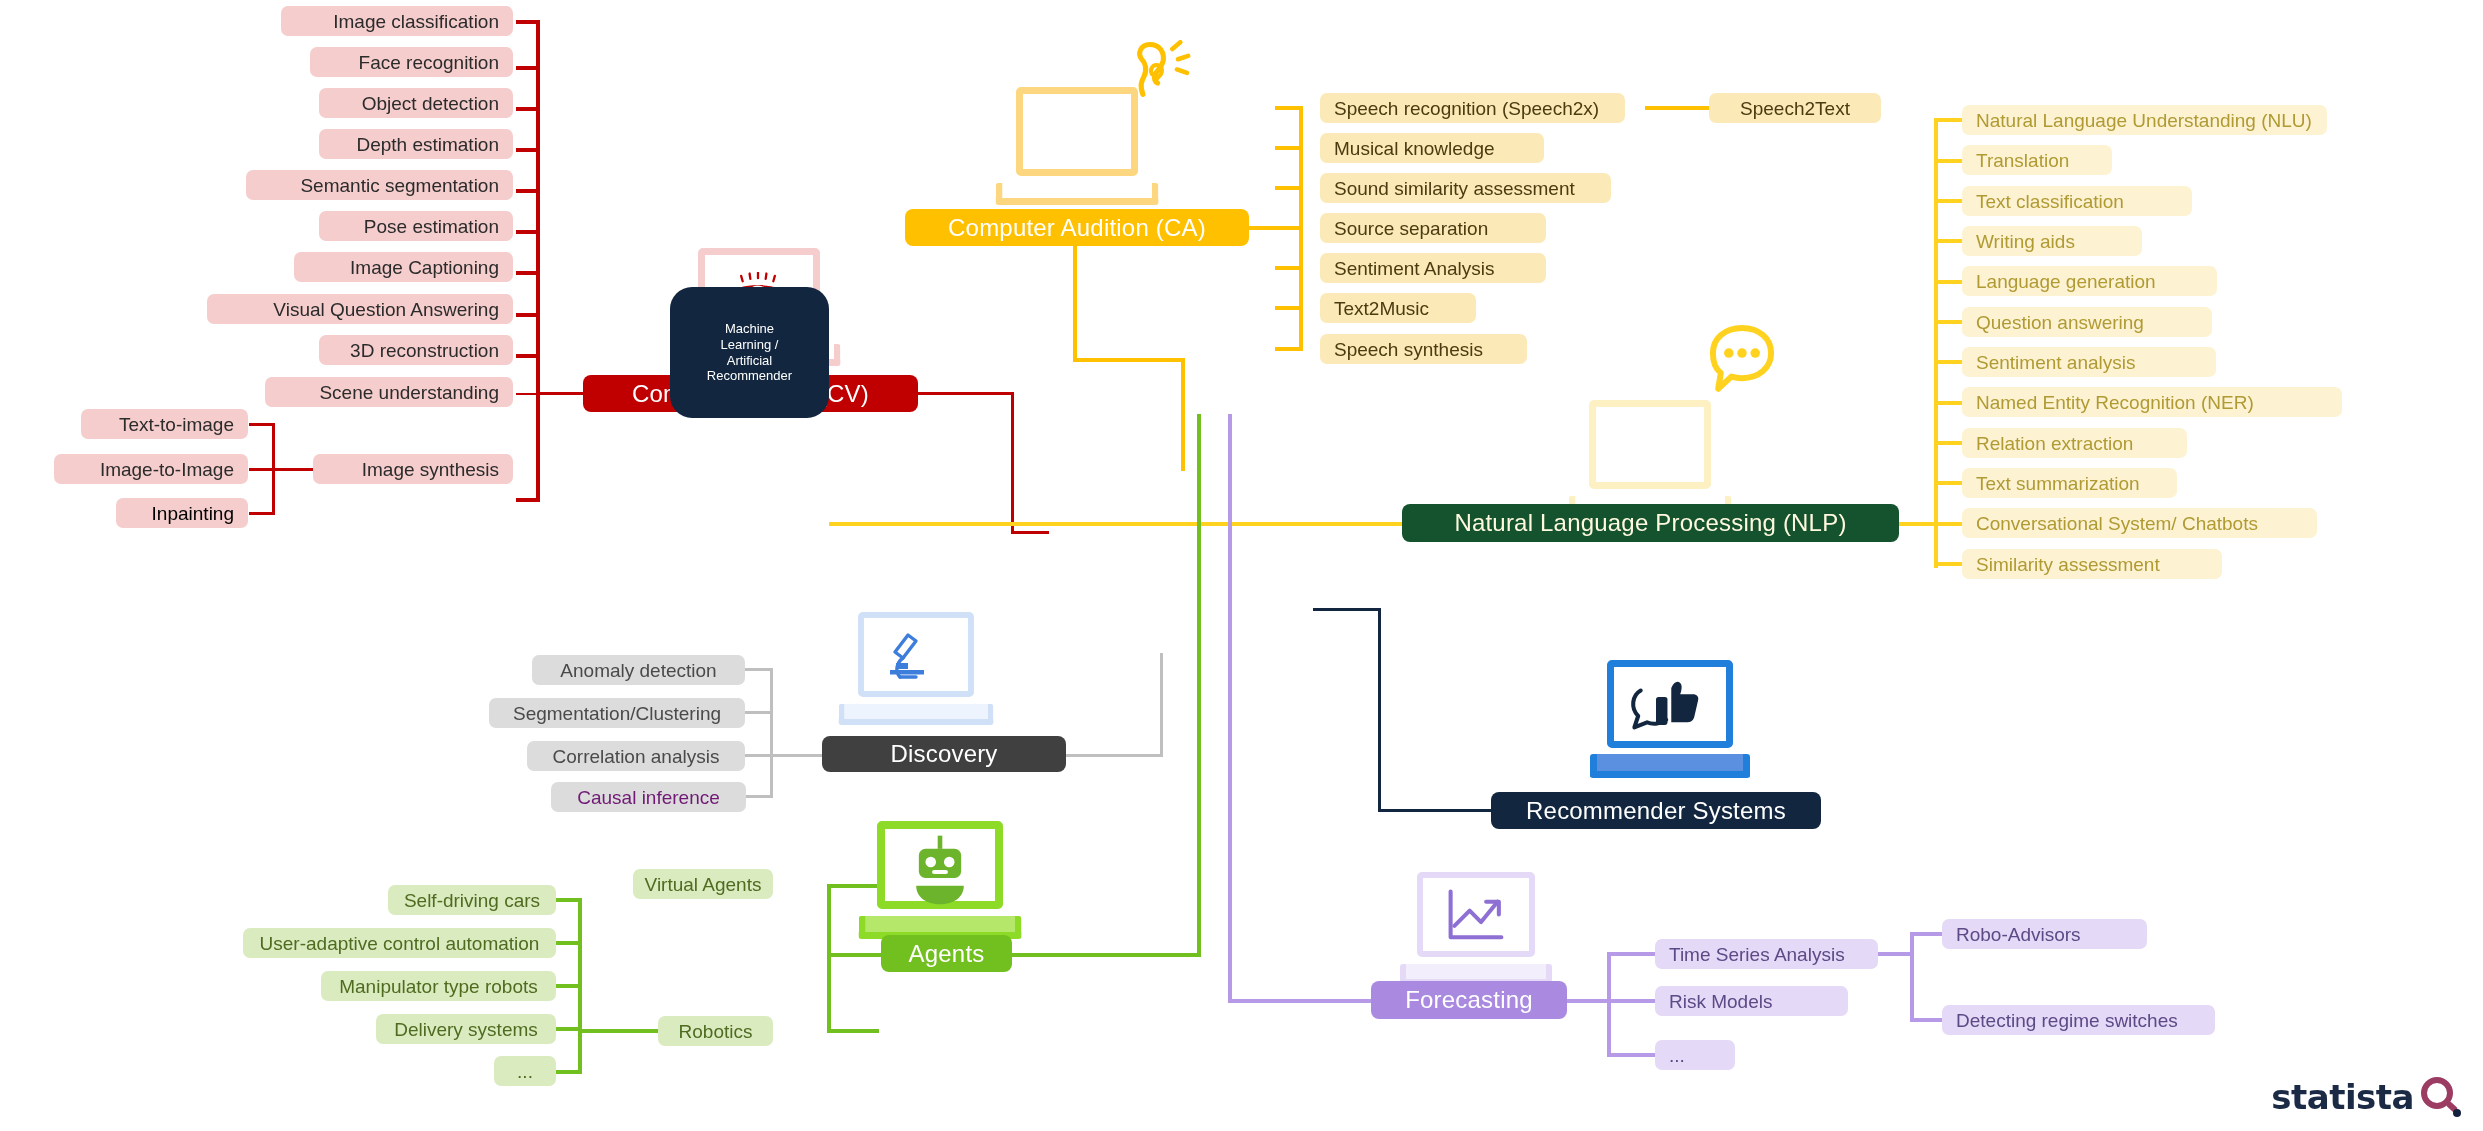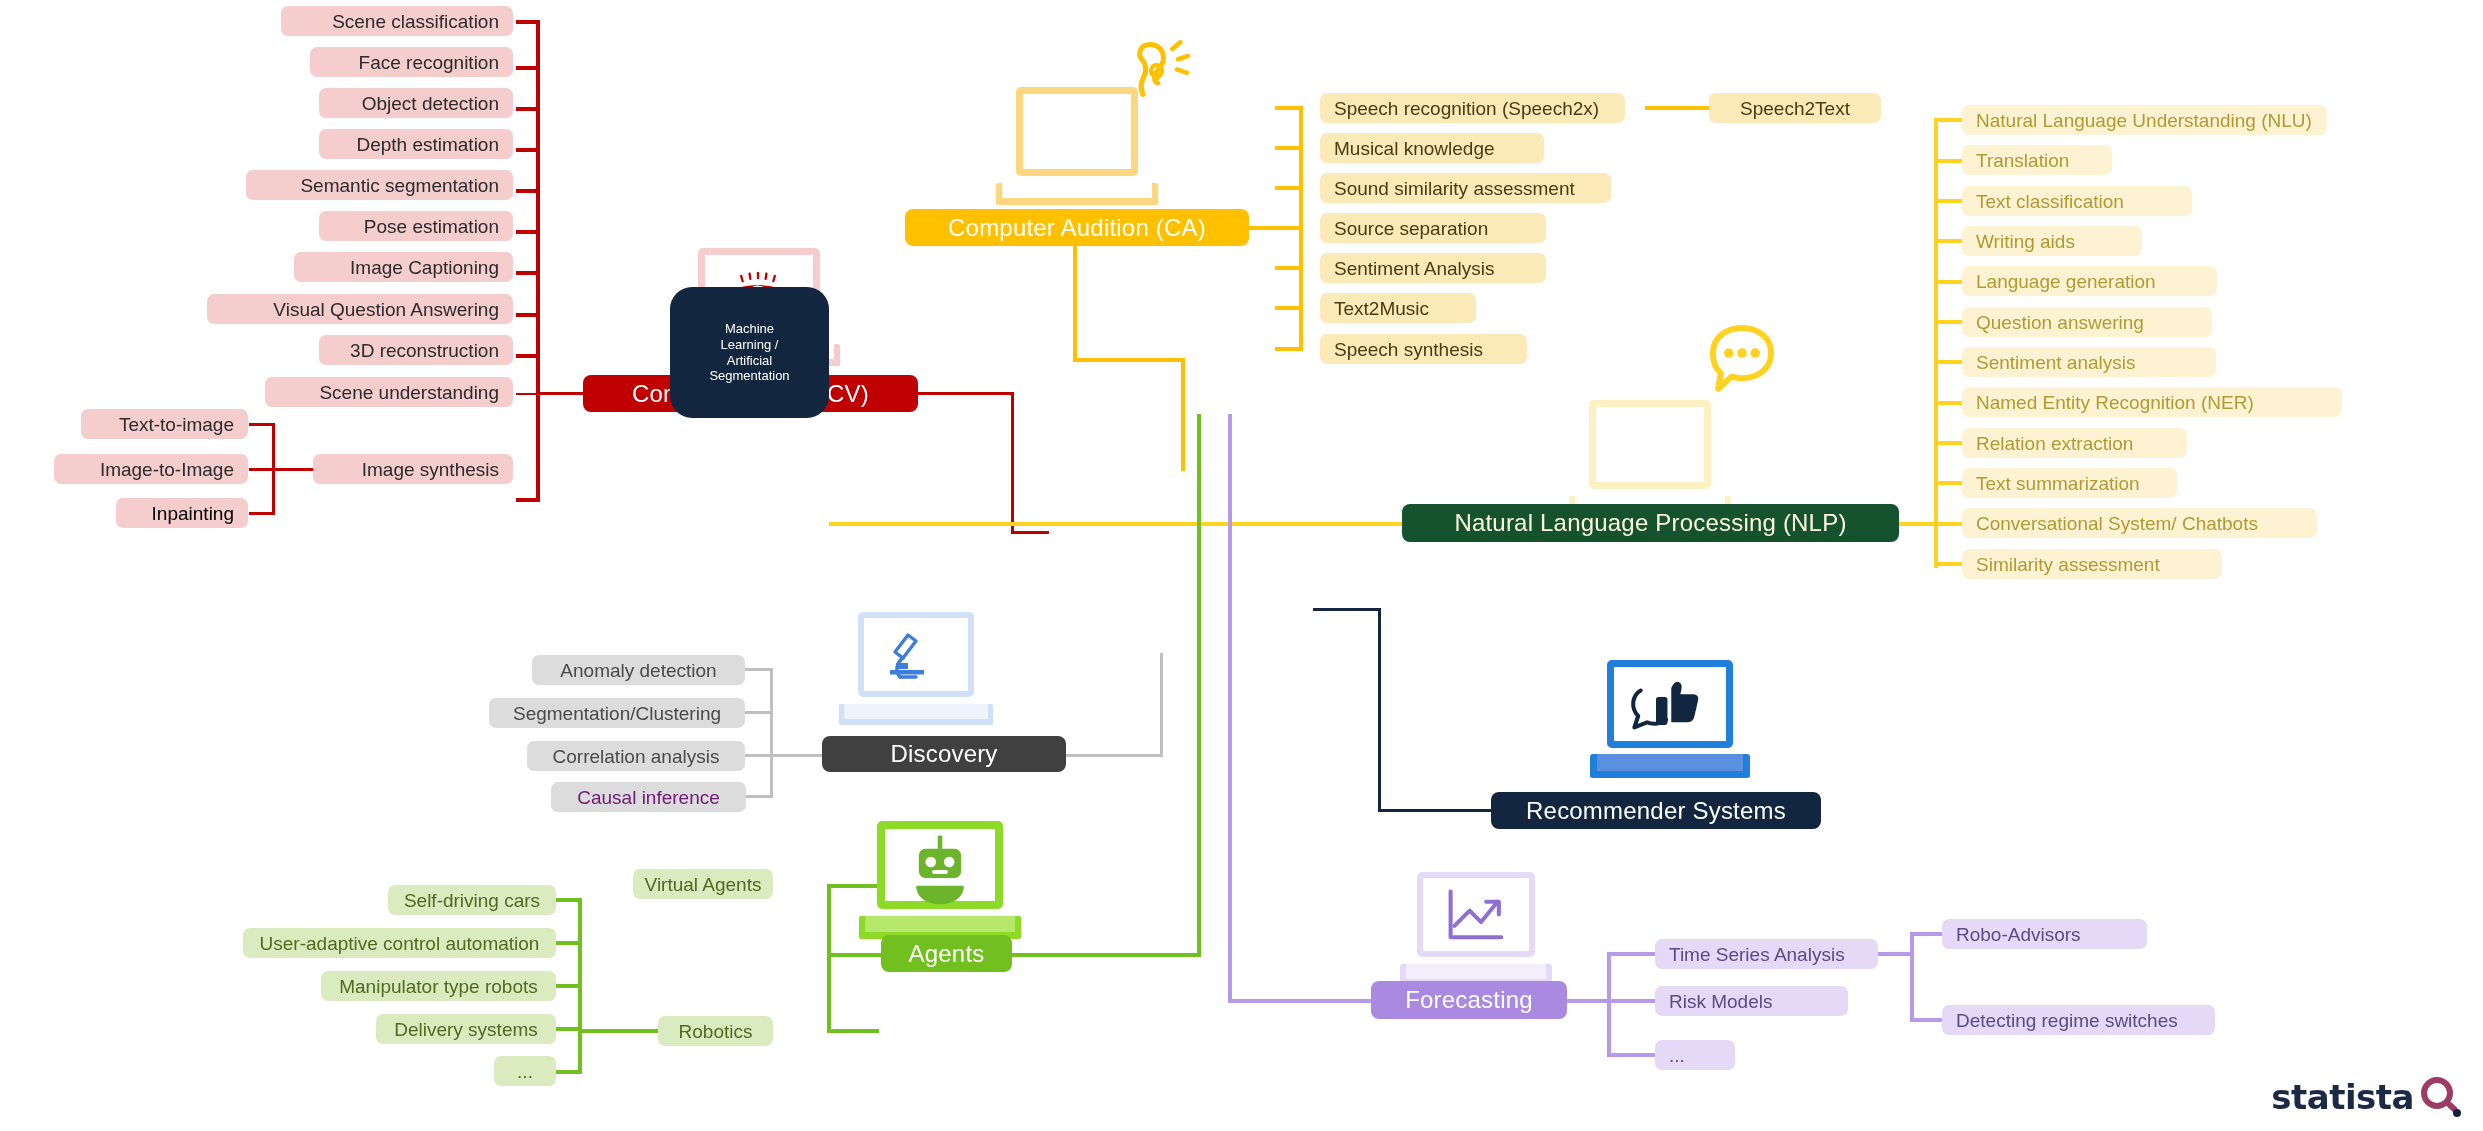--- a/index.html
+++ b/index.html
@@ -78,21 +78,21 @@
   <div class="ln" style="left:918px;top:392px;width:96px;height:3px;background:#c00000;"></div>
   <div class="ln" style="left:1011px;top:392px;width:3px;height:141px;background:#c00000;"></div>
   <div class="ln" style="left:1011px;top:531px;width:38px;height:3px;background:#c00000;"></div>
 
   <div class="ln" style="left:272px;top:423px;width:3px;height:92px;background:#c00000;"></div>
   <div class="ln" style="left:249px;top:423px;width:26px;height:3px;background:#c00000;"></div>
   <div class="ln" style="left:249px;top:468px;width:26px;height:3px;background:#c00000;"></div>
   <div class="ln" style="left:249px;top:512px;width:26px;height:3px;background:#c00000;"></div>
   <div class="ln" style="left:272px;top:468px;width:42px;height:3px;background:#c00000;"></div>
 
-  <div class="leaf r" style="left:281px;top:6px;width:232px;background:#f6cdcd;color:#2b2b2b;">Scene classification</div>
+  <div class="leaf r" style="left:281px;top:6px;width:232px;background:#f6cdcd;color:#2b2b2b;">Image classification</div>
   <div class="leaf r" style="left:310px;top:47px;width:203px;background:#f6cdcd;color:#2b2b2b;">Face recognition</div>
   <div class="leaf r" style="left:319px;top:88px;width:194px;background:#f6cdcd;color:#2b2b2b;">Object detection</div>
   <div class="leaf r" style="left:319px;top:129px;width:194px;background:#f6cdcd;color:#2b2b2b;">Depth estimation</div>
   <div class="leaf r" style="left:246px;top:170px;width:267px;background:#f6cdcd;color:#2b2b2b;">Semantic segmentation</div>
   <div class="leaf r" style="left:319px;top:211px;width:194px;background:#f6cdcd;color:#2b2b2b;">Pose estimation</div>
   <div class="leaf r" style="left:294px;top:252px;width:219px;background:#f6cdcd;color:#2b2b2b;">Image Captioning</div>
   <div class="leaf r" style="left:207px;top:294px;width:306px;background:#f6cdcd;color:#2b2b2b;">Visual Question Answering</div>
   <div class="leaf r" style="left:319px;top:335px;width:194px;background:#f6cdcd;color:#2b2b2b;">3D reconstruction</div>
   <div class="leaf r" style="left:265px;top:377px;width:248px;background:#f6cdcd;color:#2b2b2b;">Scene  understanding</div>
   <div class="leaf r" style="left:313px;top:454px;width:200px;background:#f6cdcd;color:#2b2b2b;">Image synthesis</div>
@@ -343,21 +343,21 @@
 
   <div class="mainnode" style="left:1371px;top:981px;width:196px;height:38px;background:#a98ae0;">
     <span>Forecasting</span>
   </div>
 
   <div id="center">
     <div>
       <div>Machine</div>
       <div>Learning /</div>
       <div>Artificial</div>
-      <div>Segmentation</div>
+      <div>Recommender</div>
     </div>
   </div>
 
   <div class="logo">
     <span class="txt">statista</span>
     <span class="mag">
       <span class="ring"></span>
         <span class="hnd"></span>
         <span class="dot"></span>
     </span>

